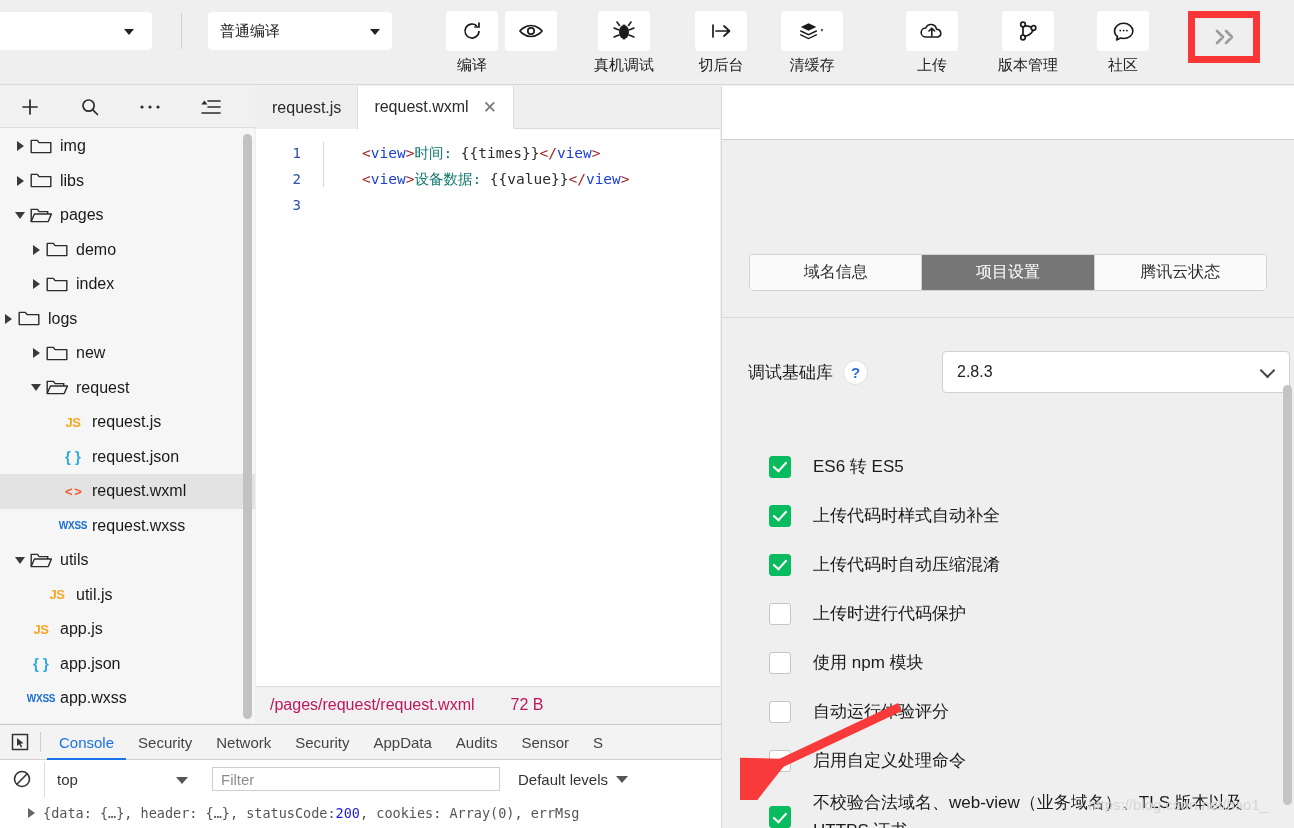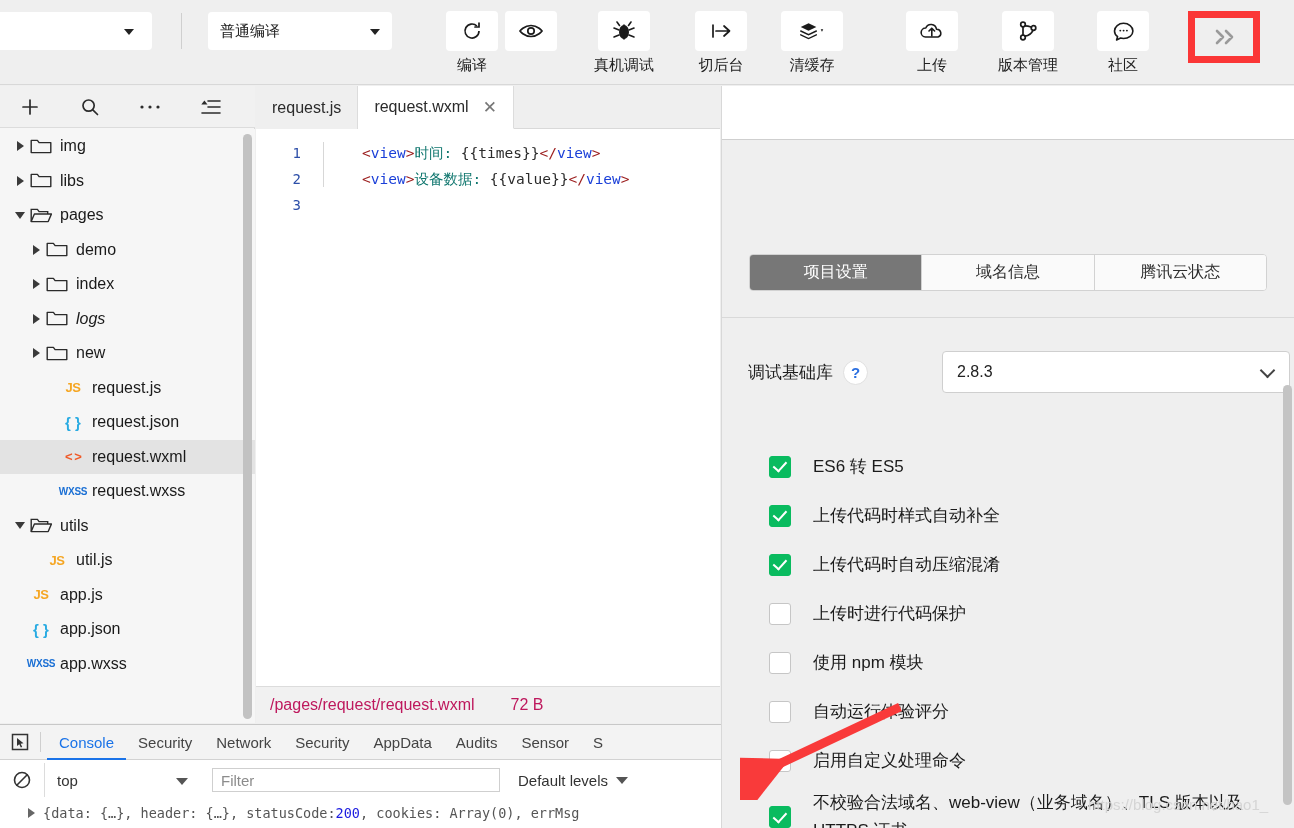--- a/index.html
+++ b/index.html
@@ -309,21 +309,21 @@
     padding: 0 12px; height: 35px;
     display: flex; align-items: center;
     font-size: 15px; color: #444;
     white-space: nowrap;
   }
   .dt-tab.active { color: #1a73e8; box-shadow: inset 0 -2px 0 #1a73e8; }
 
   .dt-filterbar {
     position: absolute; left: 0; top: 36px; width: 721px; height: 39px;
     background: #ffffff;
-    border-bottom: 1px solid #1d4ed8;
+    border-bottom: 3px solid #1d4ed8;
     display: flex; align-items: center;
   }
   .dt-clear {
     width: 44px; height: 35px;
     display: flex; align-items: center; justify-content: center;
   }
   .dt-ctx {
     position: relative;
     width: 160px; height: 35px; display: flex; align-items: center;
     font-size: 15px; color: #333; padding-left: 12px;
@@ -555,41 +555,53 @@
           <span class="tw-arrow">
             <i></i>
           </span>
           <span class="tw-icon">
             <svg width="22" height="17" viewBox="0 0 22 17" fill="none" stroke="#2b2b2b" stroke-width="1.4">
               <path d="M1.2 14.6V2.4h6.2l1.7 2.2h11.7v10z" stroke-linejoin="round"></path>
             </svg>
           </span>
           <span>index</span>
         </div>
-        <div class="tree-row" style="padding-left: 28px; font-style: italic;">
+        <div class="tree-row" style="">
           <span class="tw-arrow">
             <i></i>
           </span>
           <span class="tw-icon">
             <svg width="22" height="17" viewBox="0 0 22 17" fill="none" stroke="#2b2b2b" stroke-width="1.4">
               <path d="M1.2 14.6V2.4h6.2l1.7 2.2h11.7v10z" stroke-linejoin="round"></path>
             </svg>
           </span>
           <span>logs</span>
         </div>
         <div class="tree-row" style="padding-left: 28px;">
           <span class="tw-arrow">
             <i></i>
           </span>
           <span class="tw-icon">
             <svg width="22" height="17" viewBox="0 0 22 17" fill="none" stroke="#2b2b2b" stroke-width="1.4">
               <path d="M1.2 14.6V2.4h6.2l1.7 2.2h11.7v10z" stroke-linejoin="round"></path>
             </svg>
           </span>
           <span>new</span>
+        </div>
+        <div class="tree-row" style="padding-left: 28px;">
+          <span class="tw-arrow open">
+            <i></i>
+          </span>
+          <span class="tw-icon">
+            <svg width="22" height="17" viewBox="0 0 22 17" fill="none" stroke="#2b2b2b" stroke-width="1.4">
+              <path d="M1.2 14.6V2.4h6.2l1.7 2.2h8.6v2.4"></path>
+              <path d="M1.2 14.6 4.4 7h17l-3.2 7.6z" stroke-linejoin="round"></path>
+            </svg>
+          </span>
+          <span>request</span>
         </div>
         <div class="tree-row" style="padding-left: 44px;">
           <span class="tw-arrow"></span>
           <span class="tw-icon">
             <span class="ficon-js">JS</span>
           </span>
           <span>request.js</span>
         </div>
         <div class="tree-row" style="padding-left: 44px;">
           <span class="tw-arrow"></span>
@@ -680,25 +692,25 @@
     <div class="statusbar">
       <span class="sb-path">/pages/request/request.wxml</span>
       <span class="sb-size">72 B</span>
     </div>
   </div>
 
   <div class="rightpanel">
     <div class="rp-header"></div>
 
     <div class="rp-tabs" id="rp-tabs">
+        <div class="rp-tab">
+          <span>域名信息</span>
+        </div>
         <div class="rp-tab active">
           <span>项目设置</span>
-        </div>
-        <div class="rp-tab">
-          <span>域名信息</span>
         </div>
         <div class="rp-tab">
           <span>腾讯云状态</span>
         </div>
       </div>
     <div class="rp-sep"></div>
 
     <div class="rp-libRow">
       <span class="rp-libLabel">调试基础库</span>
       <span class="help-icon">?</span>

